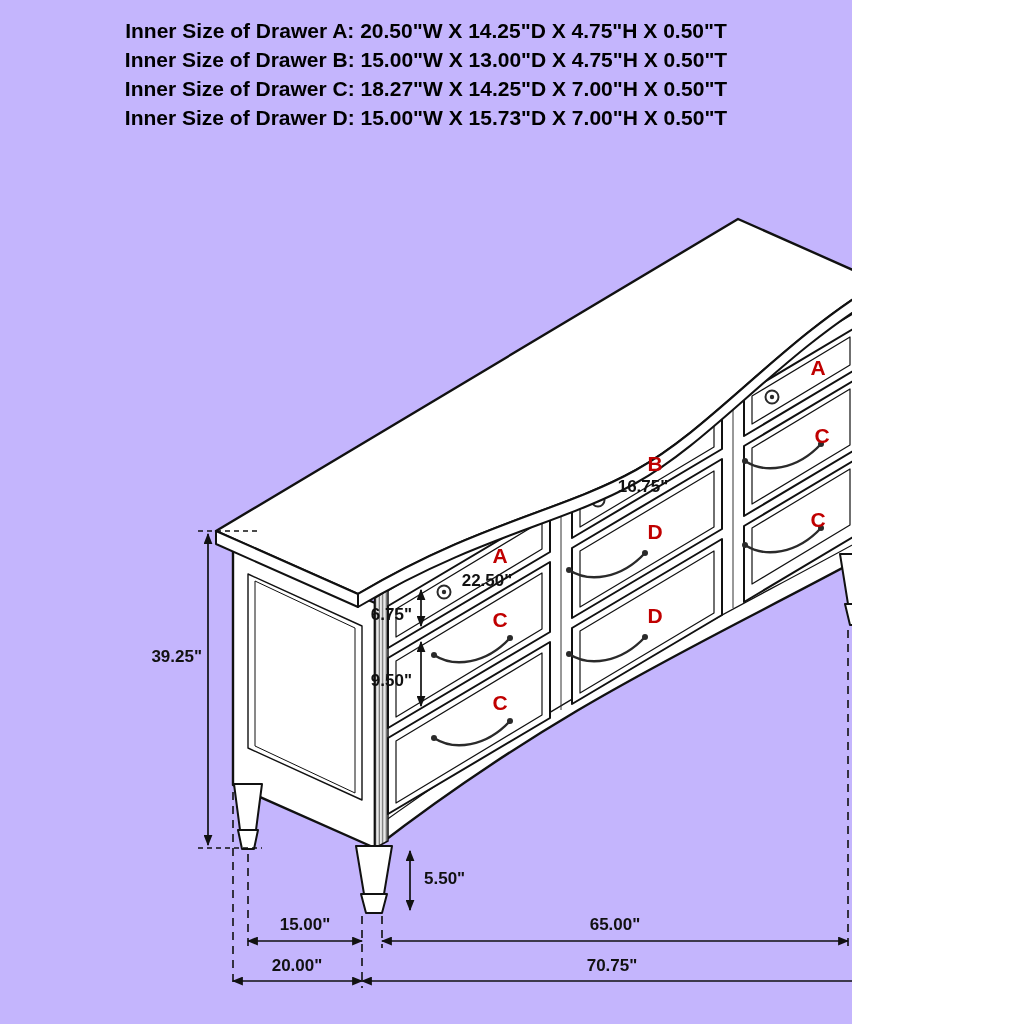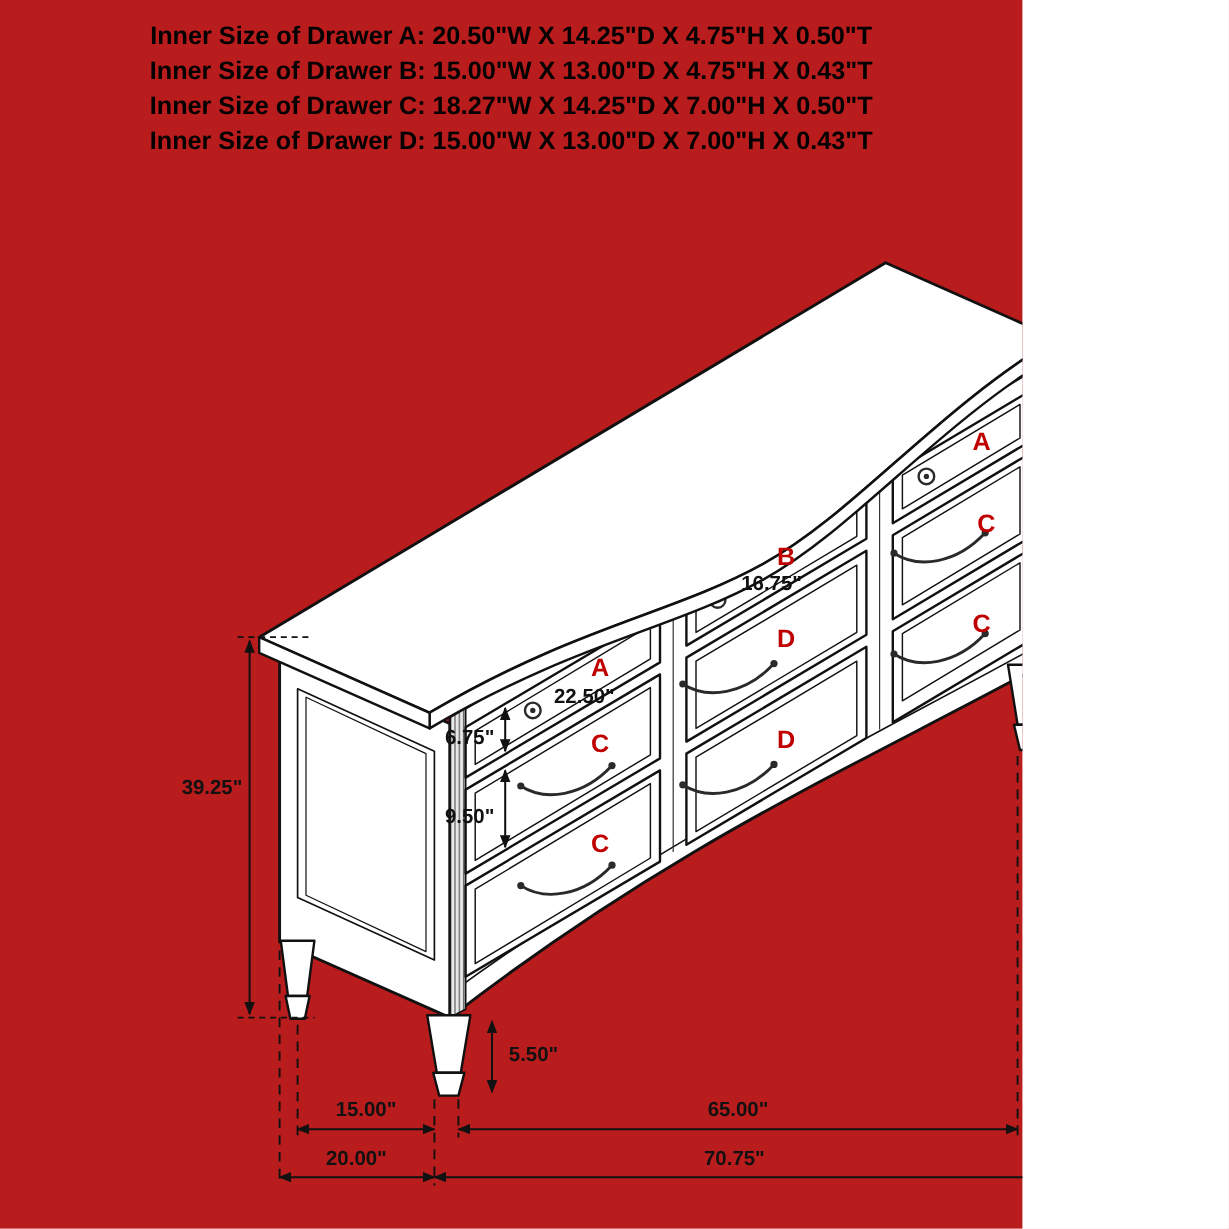--- a/index.html
+++ b/index.html
@@ -1,39 +1,39 @@
 <!DOCTYPE html>
 <html><head>
 <meta charset="utf-8">
 <style>
   html,body{margin:0;padding:0;background:#fff;}
-  .stage{position:relative;width:852px;height:1024px;background:#b91c1c;overflow:hidden;
+  .stage{position:relative;width:852px;height:1024px;background:#c4b5fd;overflow:hidden;
          font-family:"Liberation Sans",sans-serif;}
   .header{position:absolute;top:16px;left:0;right:0;text-align:center;
           font-weight:700;font-size:21px;line-height:29px;color:#000;}
   .header div{white-space:nowrap;}
   svg{position:absolute;left:0;top:0;}
   .dim{font-family:"Liberation Sans",sans-serif;font-weight:700;font-size:17px;fill:#111;}
   .lbl{font-family:"Liberation Sans",sans-serif;font-weight:700;font-size:21px;}
   .ln{stroke:#111;stroke-linejoin:round;fill:#ffffff;}
   .dimln{stroke:#111;stroke-width:1.7;fill:none;}
   .ext{stroke:#111;stroke-width:1.6;fill:none;stroke-dasharray:8 6;}
   .tick{stroke:#111;stroke-width:1.4;fill:none;stroke-dasharray:5 4;}
   .hw{stroke:#2a2a2a;stroke-width:2.4;fill:none;stroke-linecap:round;}
 </style>
 </head>
 <body>
 
 <div class="stage">
 
   <div class="header">
     <div>Inner Size of Drawer A: 20.50"W X 14.25"D X 4.75"H X 0.50"T</div>
-    <div>Inner Size of Drawer B: 15.00"W X 13.00"D X 4.75"H X 0.43"T</div>
+    <div>Inner Size of Drawer B: 15.00"W X 13.00"D X 4.75"H X 0.50"T</div>
     <div>Inner Size of Drawer C: 18.27"W X 14.25"D X 7.00"H X 0.50"T</div>
-    <div>Inner Size of Drawer D: 15.00"W X 13.00"D X 7.00"H X 0.43"T</div>
+    <div>Inner Size of Drawer D: 15.00"W X 15.73"D X 7.00"H X 0.50"T</div>
   </div>
 
   <svg width="1024" height="1024" viewBox="0 0 1024 1024">
     <defs>
       <marker id="aE" viewBox="0 0 10 8" markerWidth="11" markerHeight="9" refX="9" refY="4" orient="auto" markerUnits="userSpaceOnUse">
         <path d="M0,0 L10,4 L0,8 Z" fill="#111"></path>
       </marker>
       <marker id="aS" viewBox="0 0 10 8" markerWidth="11" markerHeight="9" refX="1" refY="4" orient="auto" markerUnits="userSpaceOnUse">
         <path d="M10,0 L0,4 L10,8 Z" fill="#111"></path>
       </marker>

